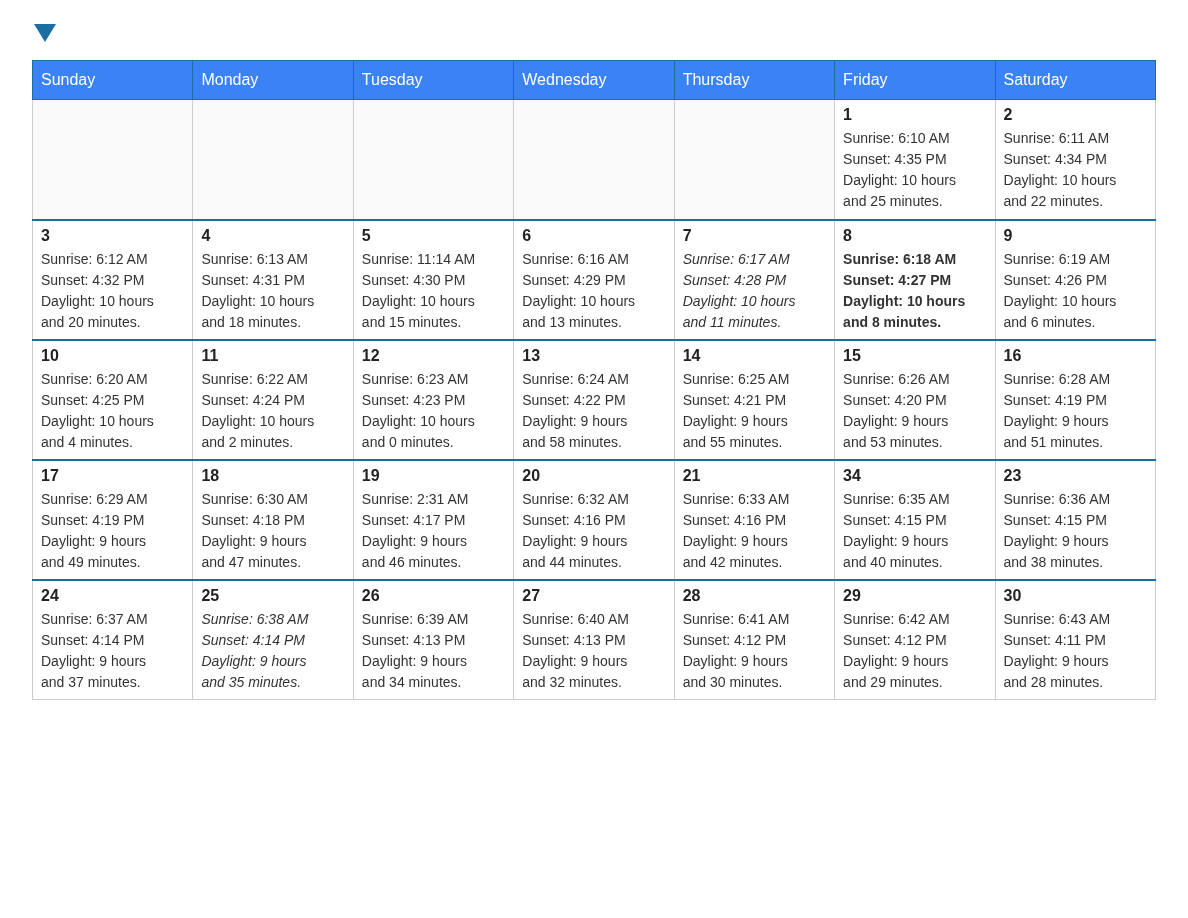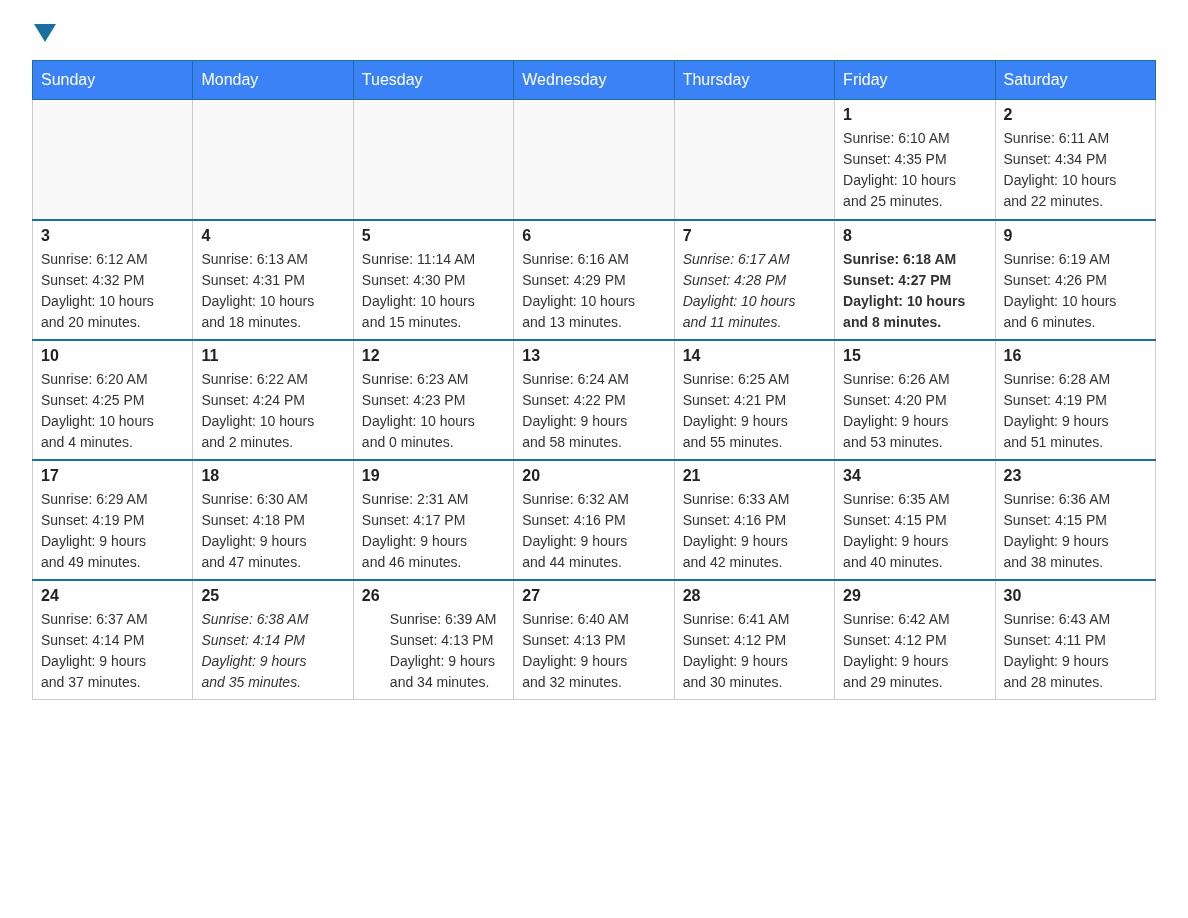--- a/index.html
+++ b/index.html
@@ -317,21 +317,21 @@
         </td>
         <td>
           <div class="day-number">25</div>
           <div class="day-info" style="white-space: pre-line; font-style: italic;">Sunrise: 6:38 AM
 Sunset: 4:14 PM
 Daylight: 9 hours
 and 35 minutes.</div>
         </td>
         <td>
           <div class="day-number">26</div>
-          <div class="day-info" style="white-space: pre-line; margin-left: 28px;">Sunrise: 6:39 AM
+          <div class="day-info" style="white-space: pre-line;">Sunrise: 6:39 AM
 Sunset: 4:13 PM
 Daylight: 9 hours
 and 34 minutes.</div>
         </td>
         <td>
           <div class="day-number">27</div>
           <div class="day-info" style="white-space: pre-line;">Sunrise: 6:40 AM
 Sunset: 4:13 PM
 Daylight: 9 hours
 and 32 minutes.</div>

